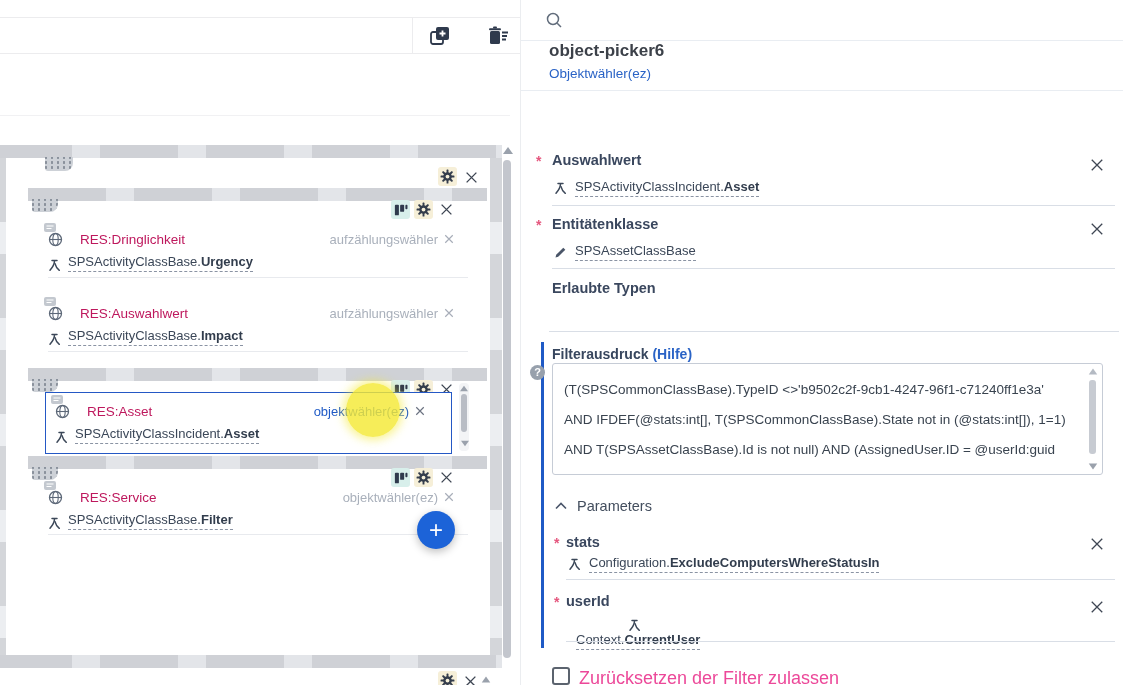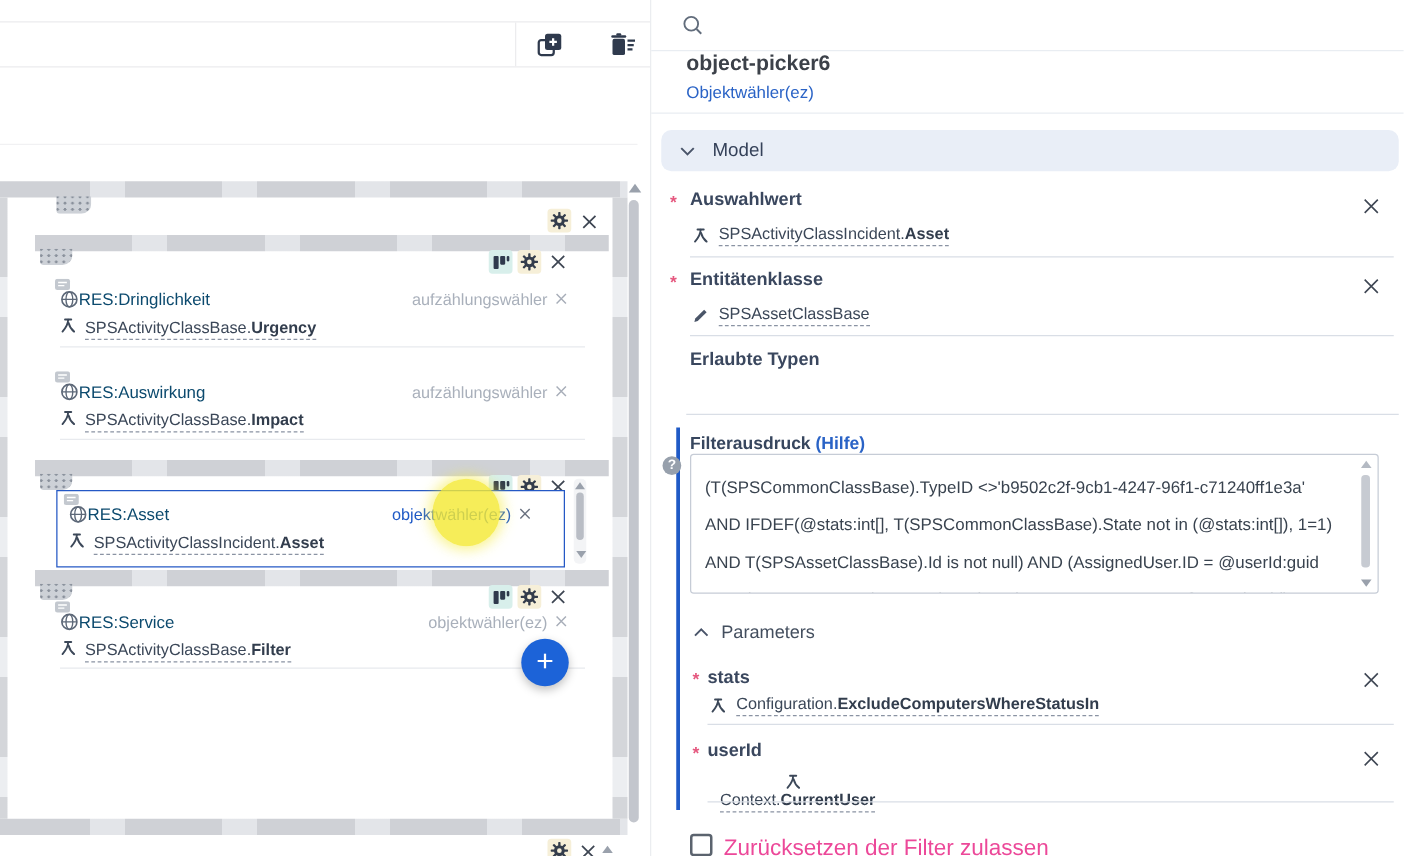--- a/index.html
+++ b/index.html
@@ -33,26 +33,26 @@
   .bg-teal{background:#d8efeb;border-radius:3px;}
   .bg-none{background:transparent;}
 
   .card{position:absolute;left:28px;width:459px;background:#fff;}
   .card .strip{position:absolute;left:0;top:0;width:100%;height:13px;}
   .card .tab{position:absolute;left:4px;top:11px;width:26px;height:13px;}
   .card-icons{position:absolute;top:12px;right:31px;display:flex;gap:4px;align-items:center;}
   .card-icons .iconbtn{width:19px;height:19px;}
 
   .el-head{position:absolute;height:20px;display:flex;align-items:center;}
-  .el-label{font-size:13.5px;color:#0c4a6e;margin-left:0;}
+  .el-label{font-size:13.5px;color:#be185d;margin-left:17px;}
   .type-wrap{position:absolute;height:18px;display:flex;align-items:center;}
   .type-label{font-size:13px;color:#a9b0bb;}
   .type-label.sel{color:#1f5ac6;}
   .type-x{border:0;background:none;padding:0;margin-left:6px;cursor:pointer;}
-  .bind-row{position:absolute;height:18px;display:flex;align-items:flex-start;}
+  .bind-row{position:absolute;height:18px;display:flex;align-items:flex-end;}
   .bind-link{font-size:13px;color:#3b4758;text-decoration:none;border-bottom:1px dashed #8a93a3;
              padding-bottom:2px;margin-left:7px;cursor:pointer;}
   .bind-link b{color:#323d4d;}
   .el-divider{position:absolute;height:1px;background:#e8eaee;}
 
   .sel-box{position:absolute;border:1px solid #2458c5;background:#fff;}
   .hl-circle{position:absolute;width:54px;height:54px;border-radius:50%;
              background:rgba(244,233,52,0.82);box-shadow:0 0 10px 3px rgba(244,233,52,0.55);z-index:5;}
   .fab{position:absolute;width:38px;height:38px;border-radius:50%;background:#1c63d8;border:0;cursor:pointer;
        color:#fff;font-size:24px;line-height:36px;text-align:center;box-shadow:0 3px 8px rgba(0,0,0,.25);z-index:6;}
@@ -243,21 +243,21 @@
             <path d="M2.5 3h7M2.5 5.5h5" stroke="#fff" stroke-width="1.1"></path>
           </svg>
         </span>
       <span>
           <svg width="15" height="15" viewBox="0 0 15 15">
             <circle cx="7.5" cy="7.5" r="6" fill="none" stroke="#5d6878" stroke-width="1.3"></circle>
             <ellipse cx="7.5" cy="7.5" rx="2.7" ry="6" fill="none" stroke="#5d6878" stroke-width="1.1"></ellipse>
             <path d="M1.5 7.5h12" stroke="#5d6878" stroke-width="1.1"></path>
           </svg>
         </span>
-      <span class="el-label">RES:Auswirkung</span>
+      <span class="el-label">RES:Auswahlwert</span>
     </div>
     <div class="type-wrap" style="right:33px;top:116px;">
       <span class="type-label">aufzählungswähler</span>
       <button class="type-x">
           <svg width="10" height="10" viewBox="0 0 12 12">
             <path d="M1.5 1.5 L10.5 10.5 M10.5 1.5 L1.5 10.5" stroke="#a7adb8" stroke-width="1.4"></path>
           </svg>
         </button>
     </div>
     <div class="bind-row" style="left:20px;top:140px;">
@@ -463,26 +463,20 @@
     <svg width="18" height="18" viewBox="0 0 18 18">
       <circle cx="8" cy="8" r="5.5" fill="none" stroke="#626d7c" stroke-width="1.5"></circle>
       <path d="M12.2 12.2 L16 16" stroke="#626d7c" stroke-width="1.5"></path>
     </svg>
   </div>
 
   <div class="p-title">object-picker6</div>
   <a class="p-sub">Objektwähler(ez)</a>
   <div class="head-border"></div>
 
-  <div class="model-bar">
-    <svg width="12" height="8" viewBox="0 0 12 8">
-        <path d="M1 1.5 L6 6.5 L11 1.5" fill="none" stroke="#4a556a" stroke-width="1.6"></path>
-      </svg>
-    <span>Model</span>
-  </div>
 
   <span class="req" style="left:15px;top:153px;">*</span>
   <div class="f-label" style="left:31px;top:152px;">Auswahlwert</div>
   <button class="f-clear" style="left:569px;top:158px;">
       <svg width="14" height="14" viewBox="0 0 12 12">
         <path d="M1.5 1.5 L10.5 10.5 M10.5 1.5 L1.5 10.5" stroke="#3e4653" stroke-width="1.1"></path>
       </svg>
     </button>
   <div class="f-value" style="left:33px;top:179px;">
     <span>

